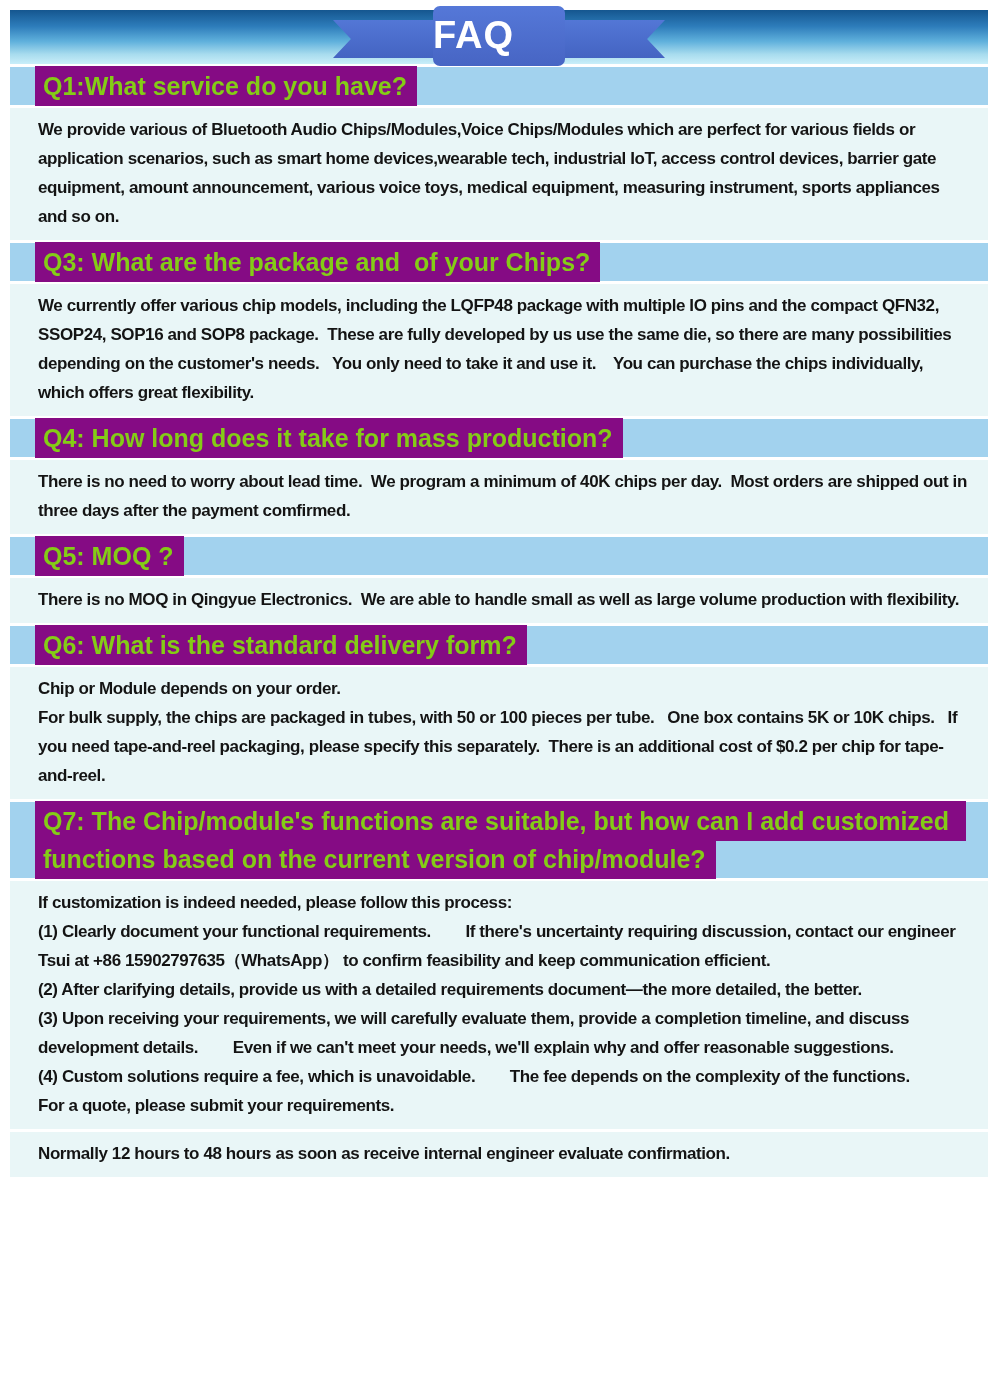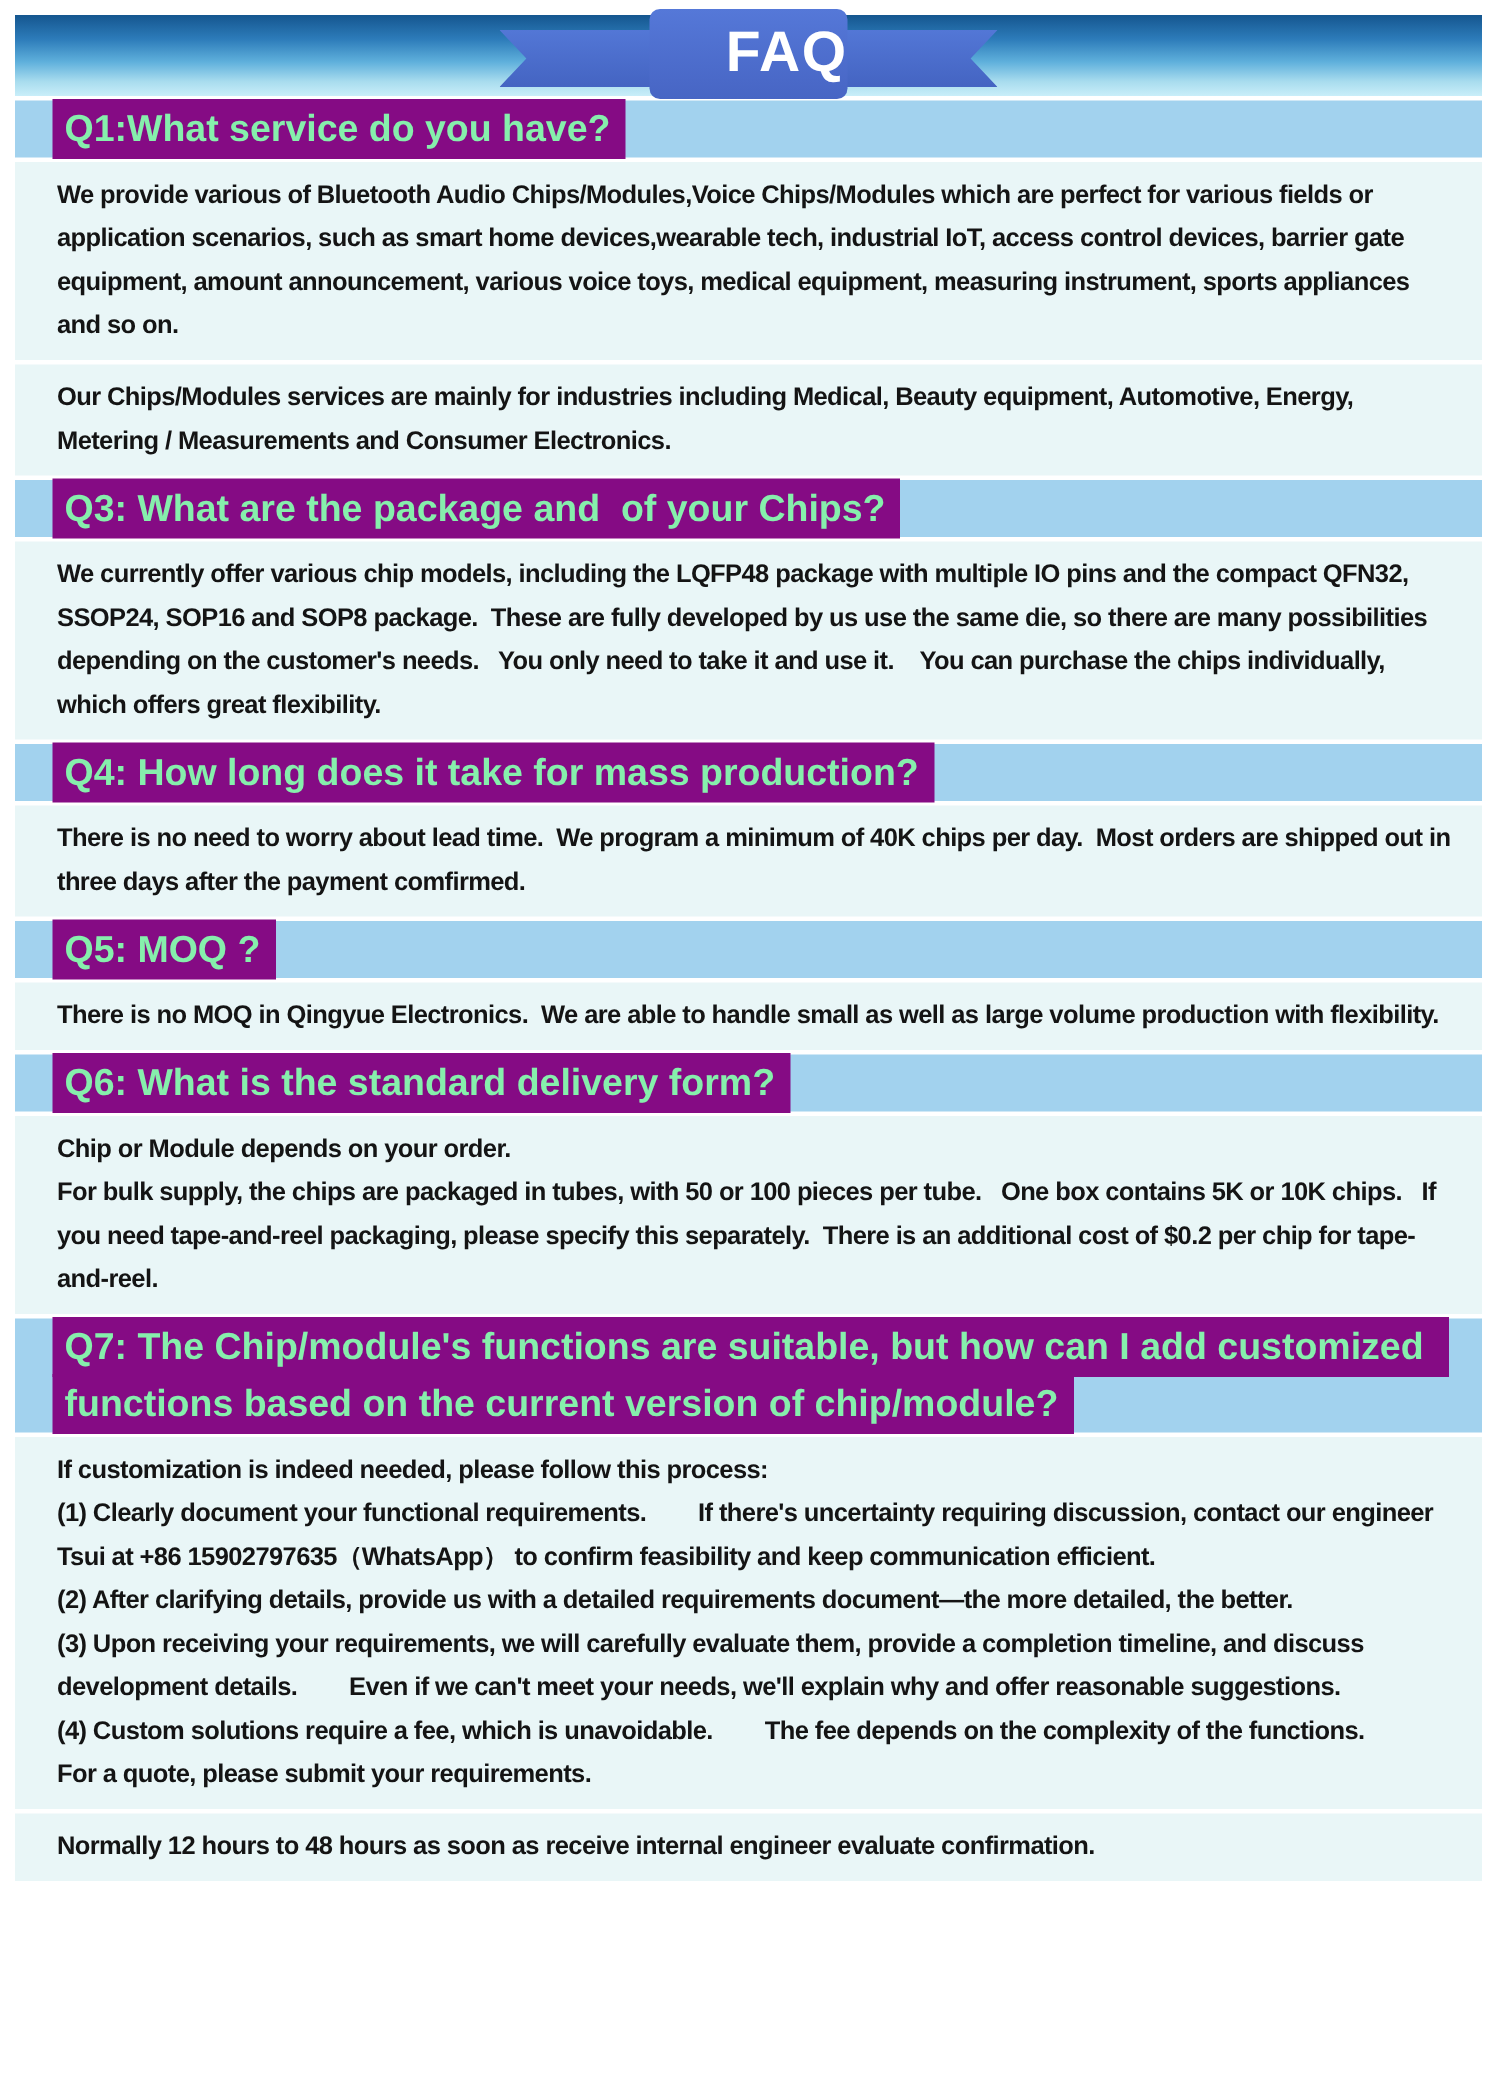--- a/index.html
+++ b/index.html
@@ -66,34 +66,34 @@
     position:absolute;
     left:-66px;
     top:-4px;
     width:132px;
     height:60px;
     border-radius:7px;
     background:linear-gradient(to bottom,#5578d8,#4765c4);
     color:#ffffff;
     font-size:38px;
     font-weight:bold;
-    text-align:right;
+    text-align:left;
     line-height:58px;
     letter-spacing:1px;
   }
   
   .q-row{
     background:var(--question-row-bg);
     padding:0 0 0 25px;
     margin-bottom:3px;
   }
   .q-text{
     display:inline;
     background:var(--question-bg);
-    color:#86efac;
+    color:#84cc16;
     font-weight:bold;
     font-size:25px;
     line-height:38px;
     padding:6px 10px 6px 8px;
     -webkit-box-decoration-break:clone;
     box-decoration-break:clone;
     white-space:pre-wrap;
   }
   .a-block{
     background:var(--answer-bg);
@@ -131,21 +131,20 @@
 
   <div id="faq-list">
   <section class="faq-item">
     <div class="q-row">
       <span class="q-text">Q1:What service do you have?</span>
     </div>
     <div class="a-block">We provide various of Bluetooth Audio Chips/Modules,Voice Chips/Modules which are perfect for various fields or application scenarios, such as smart home devices,wearable tech, industrial IoT, access control devices, barrier gate equipment, amount announcement, various voice toys, medical equipment, measuring instrument, sports appliances and so on.</div>
   </section>
 
   <section class="faq-item">
-    <div class="a-block">Our Chips/Modules services are mainly for industries including Medical, Beauty equipment, Automotive, Energy, Metering / Measurements and Consumer Electronics.</div>
   </section>
 
   <section class="faq-item">
     <div class="q-row">
       <span class="q-text">Q3: What are the package and  of your Chips?</span>
     </div>
     <div class="a-block">We currently offer various chip models, including the LQFP48 package with multiple IO pins and the compact QFN32, SSOP24, SOP16 and SOP8 package.  These are fully developed by us use the same die, so there are many possibilities depending on the customer's needs.   You only need to take it and use it.    You can purchase the chips individually, which offers great flexibility.</div>
   </section>
 
   <section class="faq-item">

